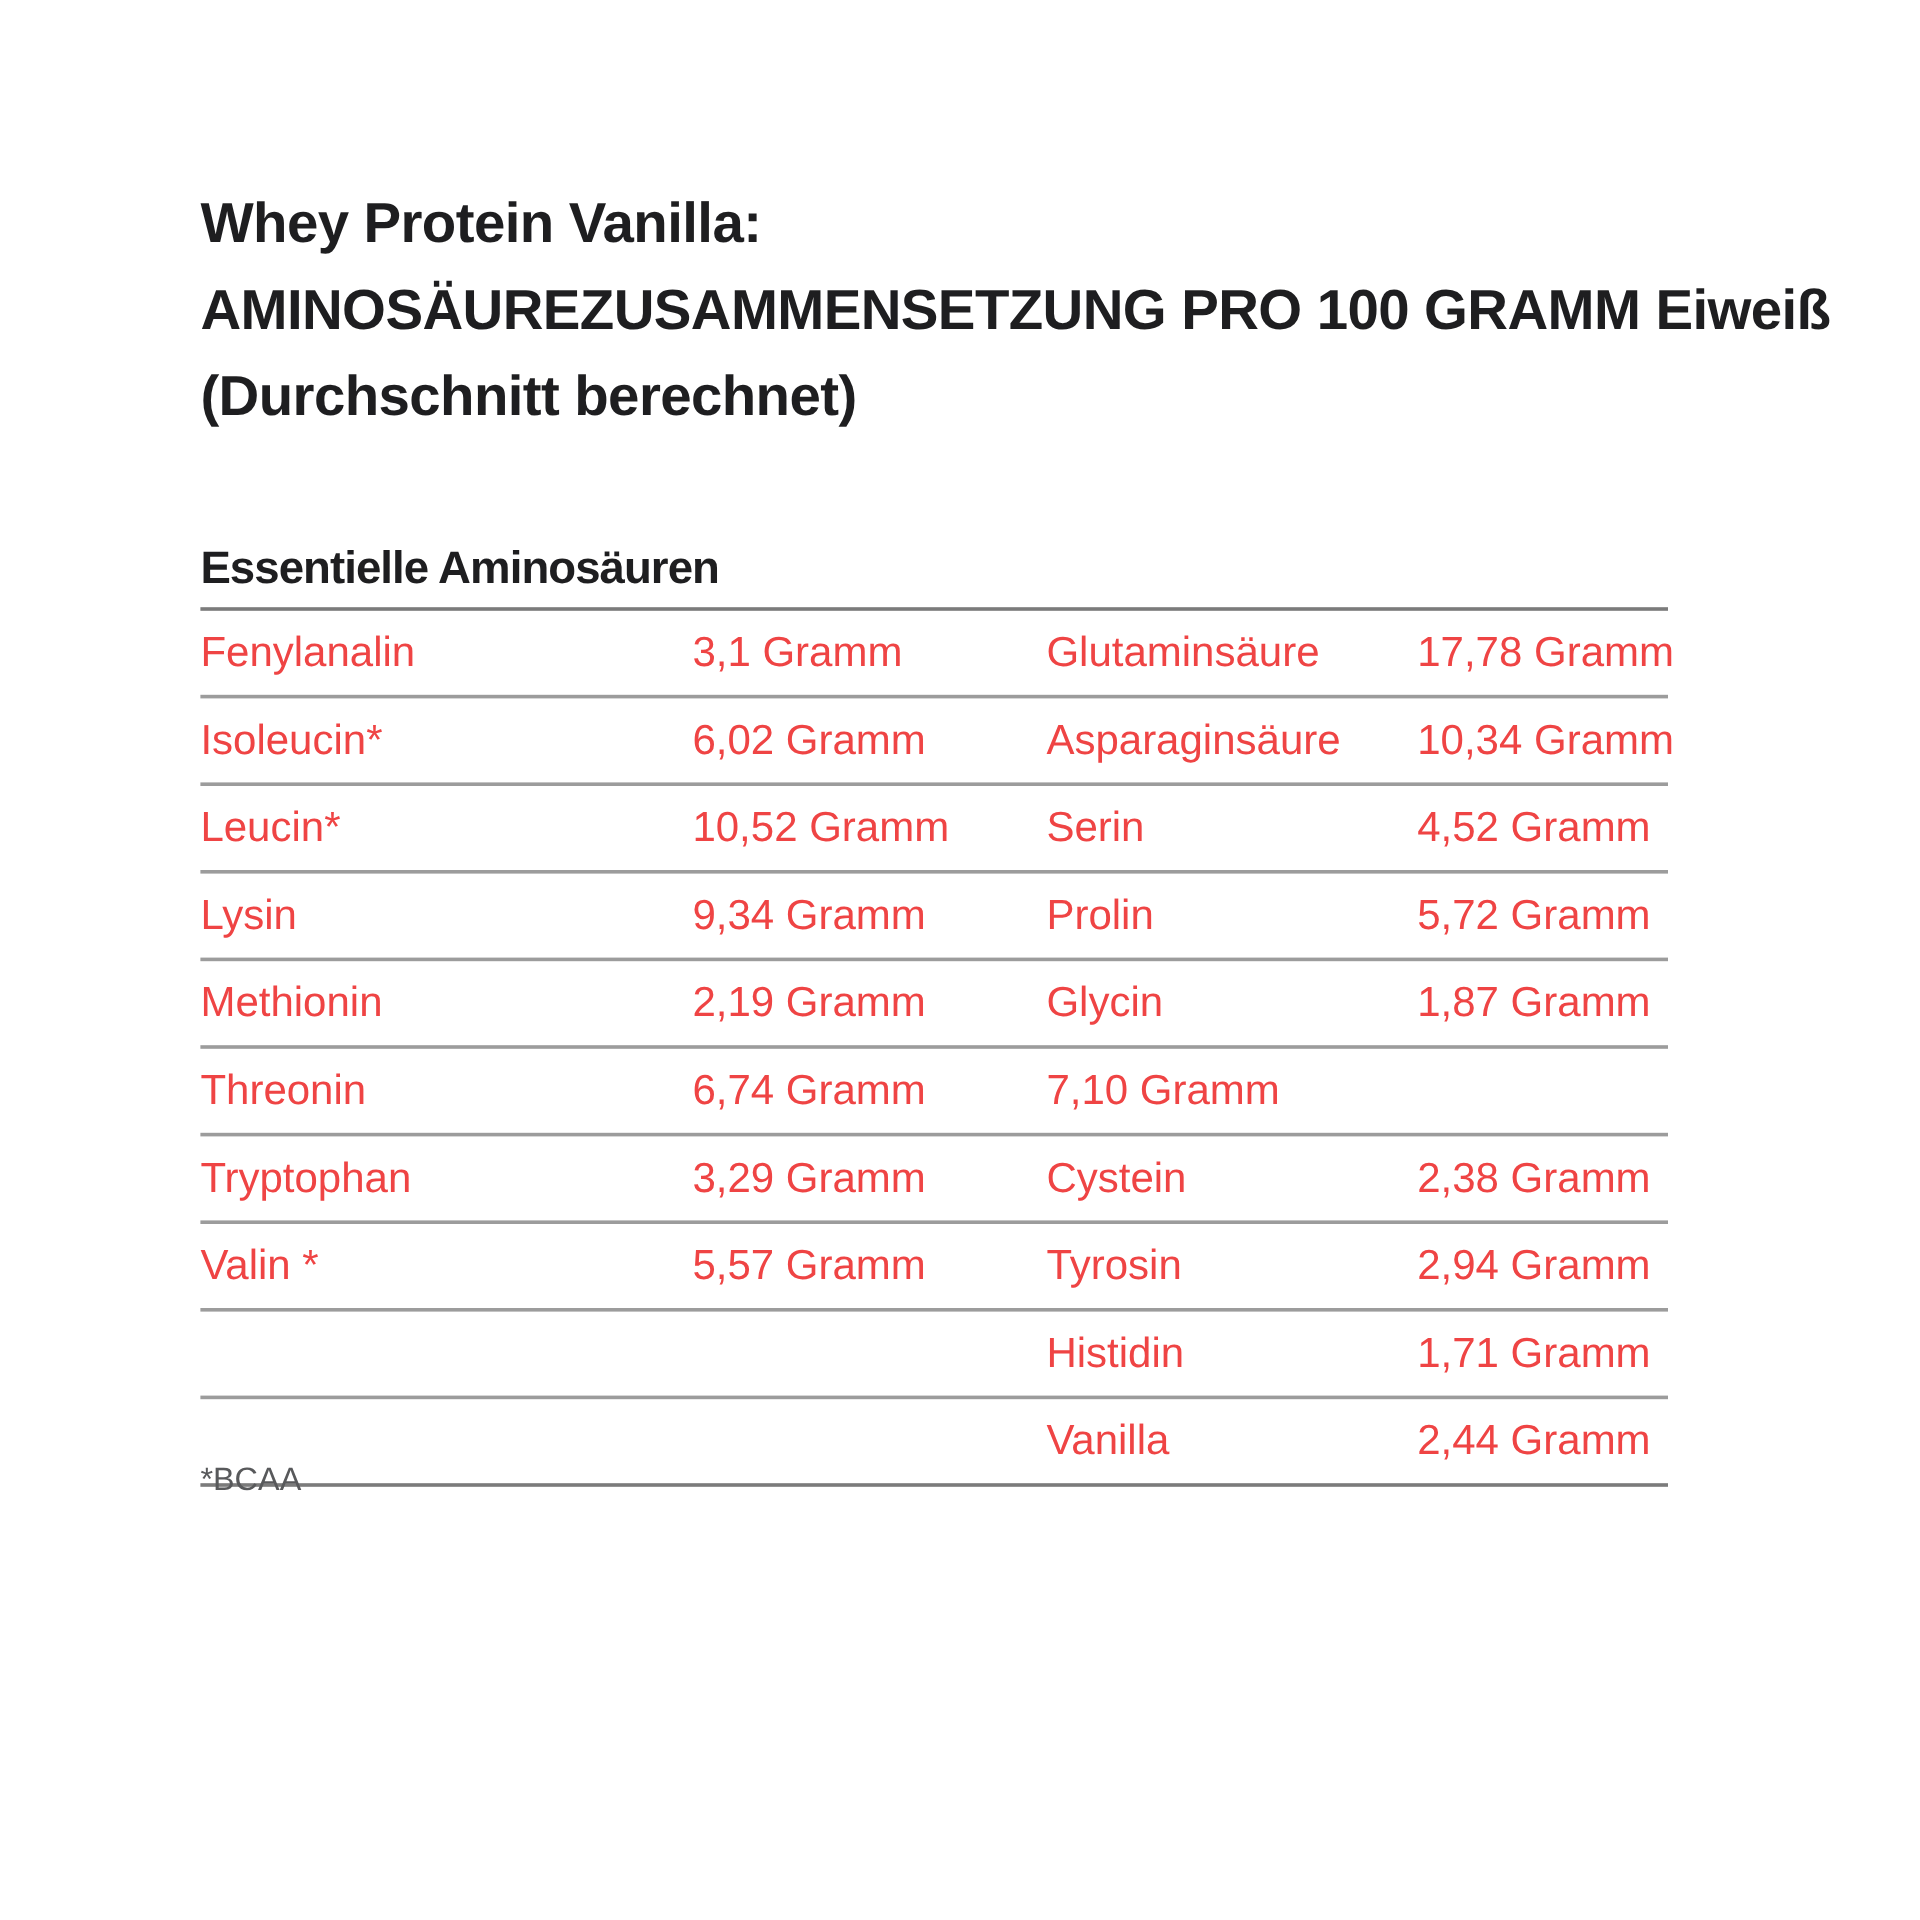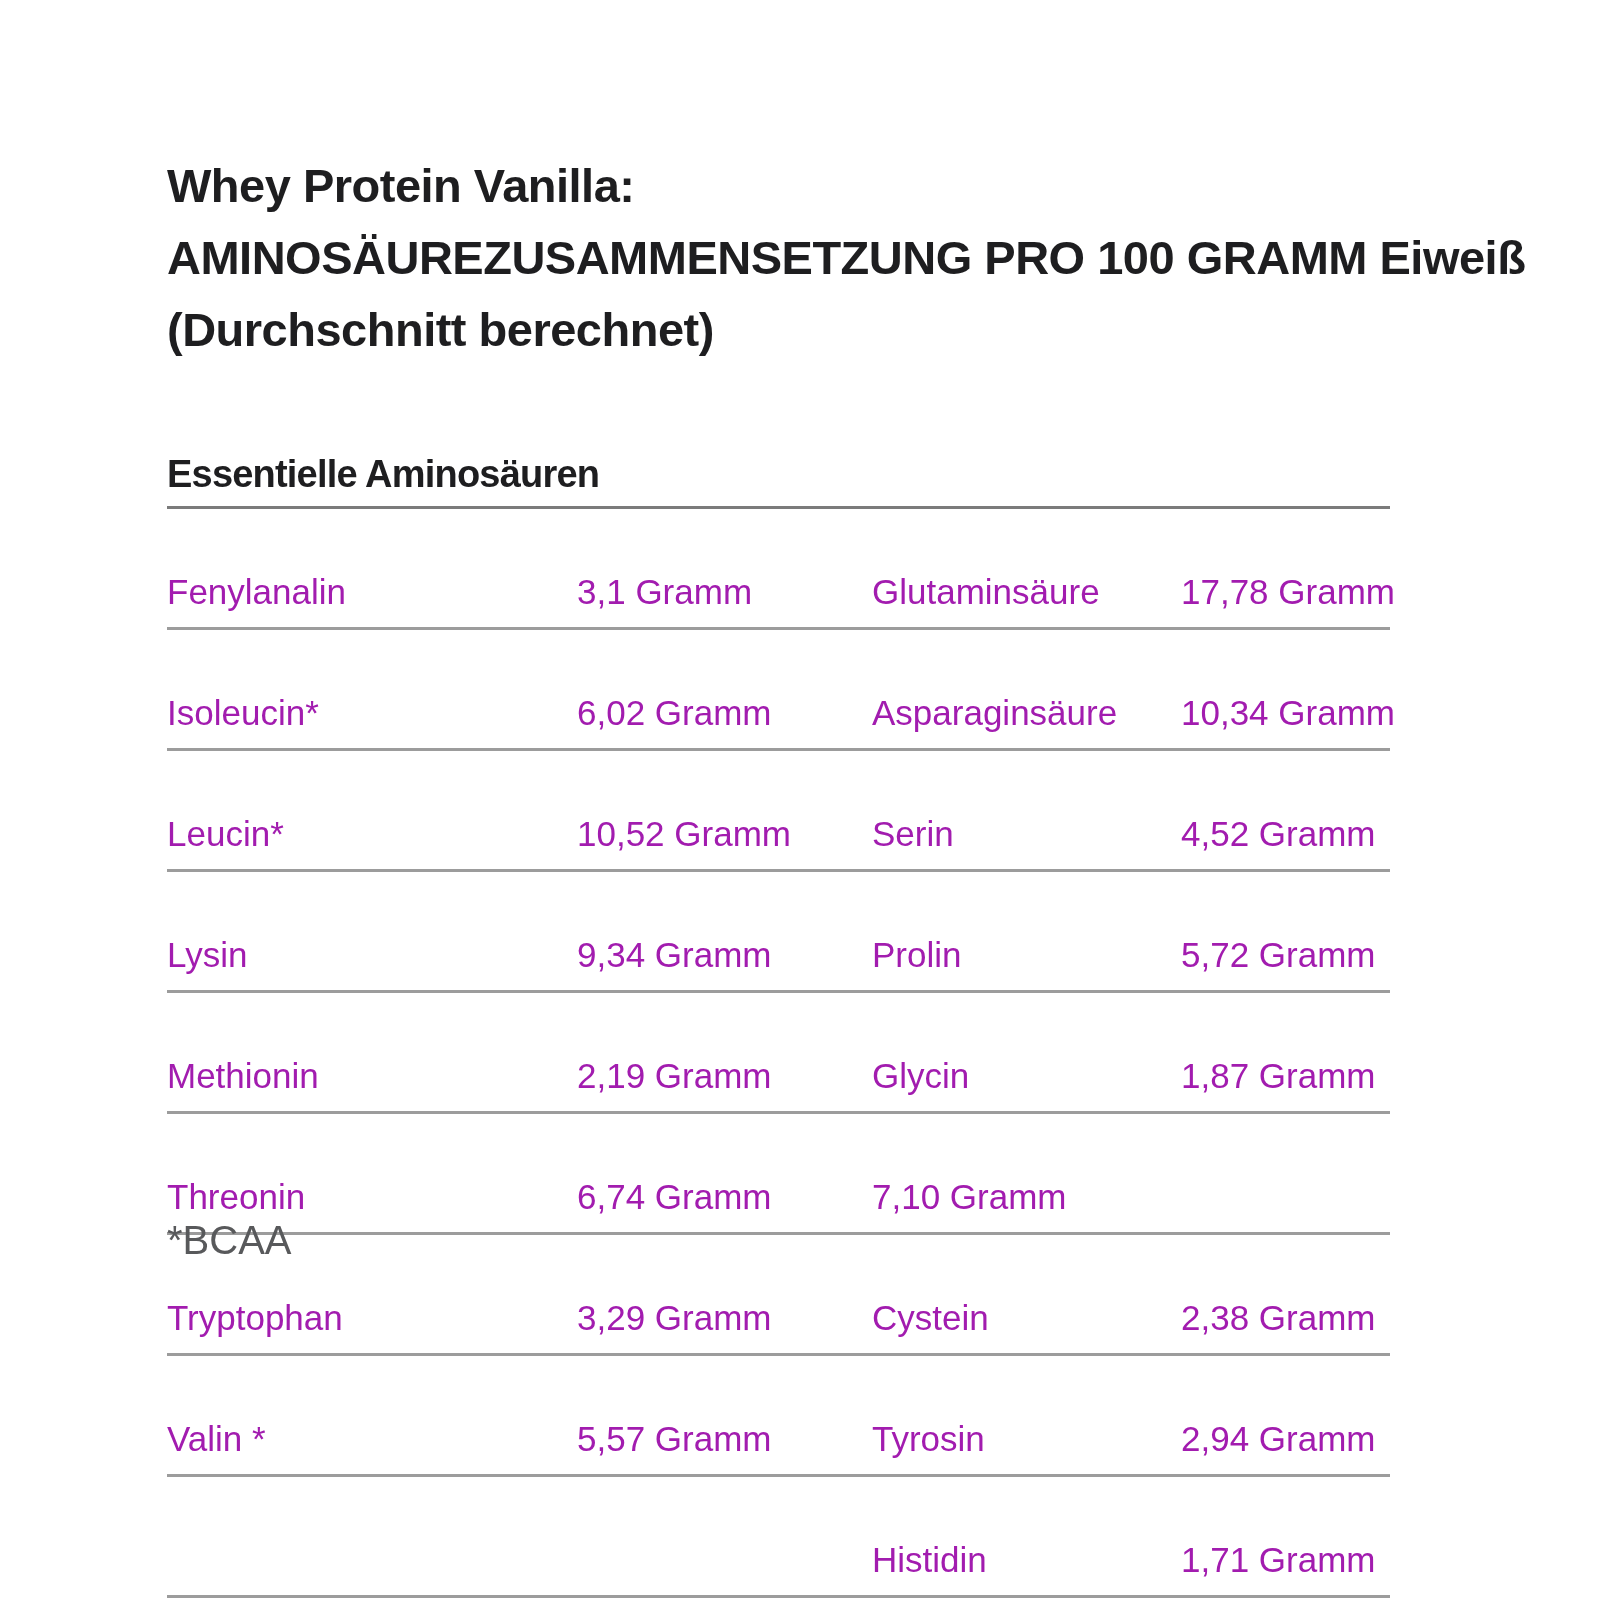--- a/index.html
+++ b/index.html
@@ -43,30 +43,29 @@
     white-space: nowrap;
   }
   .tr {
     display: grid;
     grid-template-columns: 410px 295px 309px 209px;
     height: 70px;
     align-items: center;
     border-bottom: 3px solid #9c9c9c;
     font-size: 35px;
     font-weight: 400;
-    color: #a21caf;
+    color: #ef4444;
     white-space: nowrap;
-    margin-top: 48px;
   }
   .tr:last-child { border-bottom-color: #7b7b7b; }
   .td { overflow: visible; }
   .footnote {
     position: absolute;
     left: 167px; top: 1218px;
-    font-size: 40px;
+    font-size: 27px;
     color: #58595b;
   }
 </style>
 </head>
 <body>
 
 <div class="page">
 
   <header class="title">
     <div>Whey Protein Vanilla:</div>

